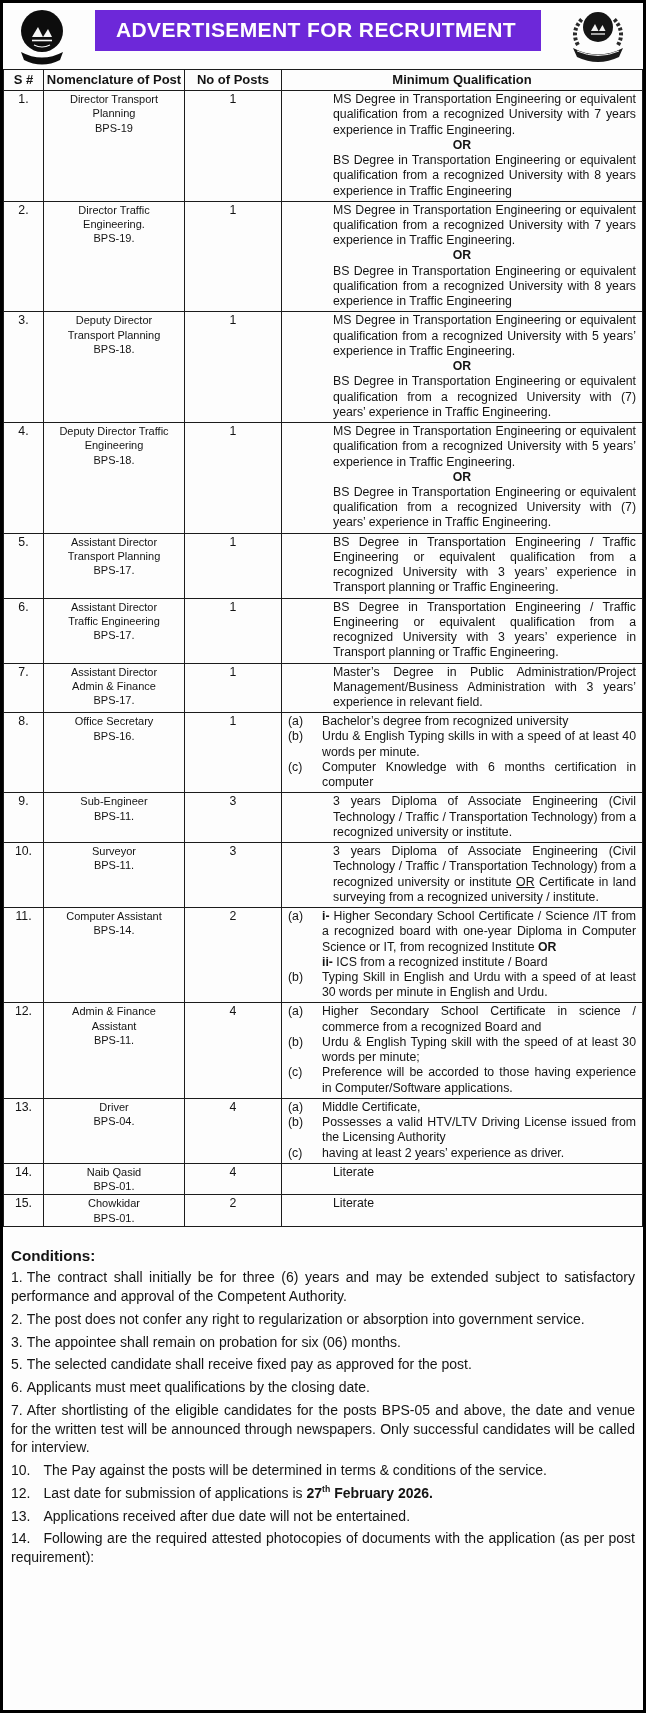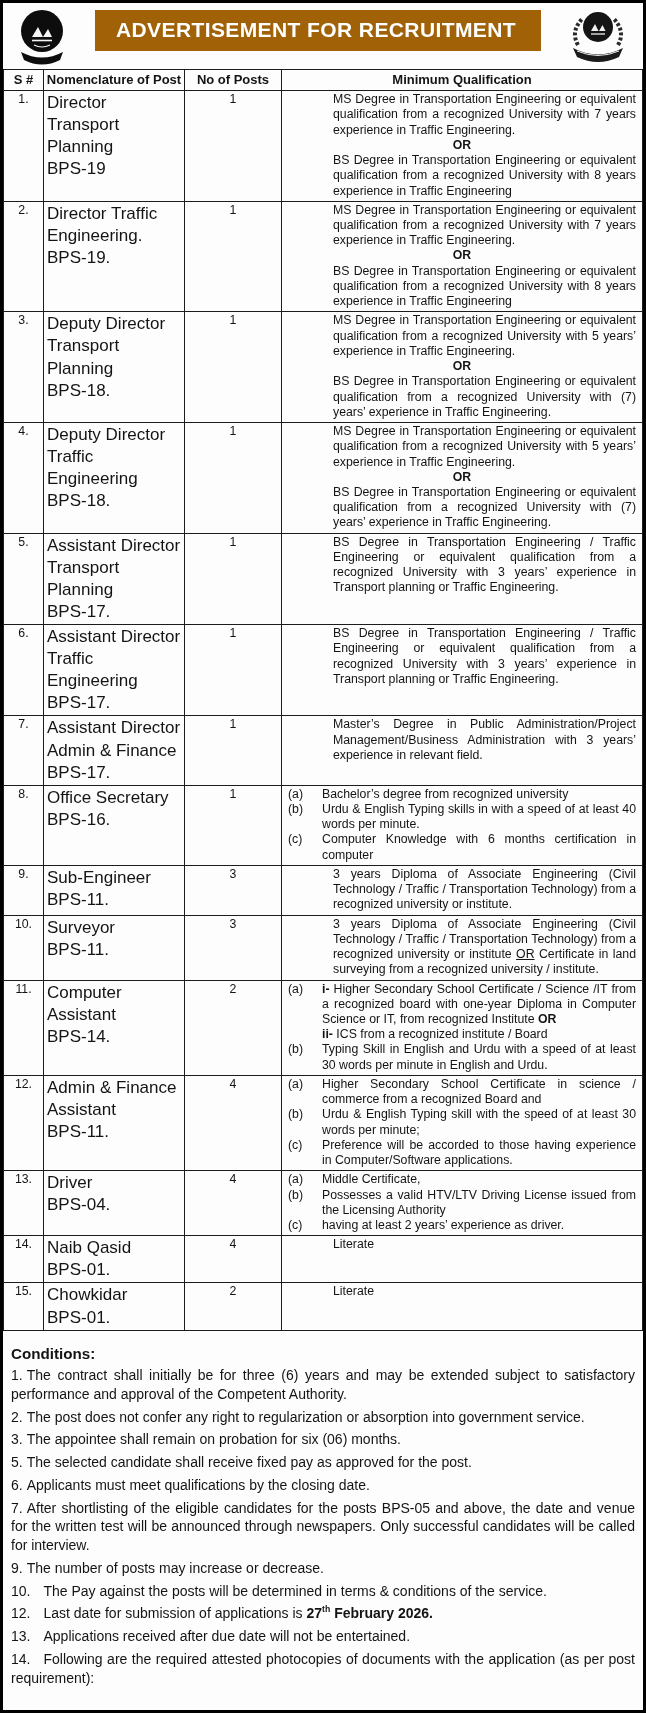--- a/index.html
+++ b/index.html
@@ -6,44 +6,44 @@
   .page{
     width:646px;min-height:1713px;box-sizing:border-box;
     border:3px solid #000;background:#fdfdfd;color:#141414;
     display:flex;flex-direction:column;
     font-family:"Liberation Sans",sans-serif;
   }
   
   .hdr{display:flex;align-items:flex-start;padding:4px 8px 0 8px;}
   .emblem{flex:none;}
   .title-box{
-    flex:1;background:#a16207;color:#fff;text-align:center;
+    flex:1;background:#6d28d9;color:#fff;text-align:center;
     margin:3px 20px 0 22px;padding:8px 6px 9px 2px;
     font-size:21px;font-weight:bold;letter-spacing:.4px;white-space:nowrap;
   }
   .intro{margin:1px 8px 5px 8px;font-size:15.4px;line-height:1.27;text-align:left;}
   
   table{width:100%;border-collapse:collapse;font-size:12.3px;line-height:1.24;}
   th,td{border:1.6px solid #1c1c1c;vertical-align:top;padding:1px 3px;}
   th{font-size:13px;padding:2px 2px;}
   td.sno{text-align:center;}
-  td.post{line-height:1.3;font-size:17px;}
+  td.post{text-align:center;line-height:1.3;font-size:11px;}
   td.posts{text-align:center;}
   td.qual{padding:1px 6px 2px 6px;}
   .qual-p{text-align:justify;margin-left:45px;}
   .qual-or{text-align:center;font-weight:bold;}
   .qual-li{display:flex;}
   .qual-li .lbl{flex:none;min-width:34px;}
   .qual-li .txt{flex:1;text-align:justify;}
   .b{font-weight:bold;}
   .u{text-decoration:underline;}
   sup{font-size:.62em;vertical-align:super;line-height:0;}
   
   .conditions{padding:3px 8px 0 8px;font-size:14px;line-height:1.34;}
-  .cond-head{font-size:15.2px;font-weight:bold;margin:10px 0 2px 0;}
+  .cond-head{font-size:15.2px;font-weight:bold;margin:16px 0 2px 0;}
   .cond-item{text-align:justify;margin:0 0 4px 0;}
   .cond-num{margin-right:4px;}
   .cond-num.wide{margin-right:13px;}
   
   .spacer{flex:1;}
 </style>
 </head>
 <body>
 
 <div class="page">
@@ -323,21 +323,20 @@
 
   <section class="conditions">
     <div class="cond-head">Conditions:</div>
     <div>
         <div class="cond-item"><span class="cond-num">1.</span><span>The contract shall initially be for three (6) years and may be extended subject to satisfactory performance and approval of the Competent Authority.</span></div>
         <div class="cond-item"><span class="cond-num">2.</span><span>The post does not confer any right to regularization or absorption into government service.</span></div>
         <div class="cond-item"><span class="cond-num">3.</span><span>The appointee shall remain on probation for six (06) months.</span></div>
         <div class="cond-item"><span class="cond-num">5.</span><span>The selected candidate shall receive fixed pay as approved for the post.</span></div>
         <div class="cond-item"><span class="cond-num">6.</span><span>Applicants must meet qualifications by the closing date.</span></div>
         <div class="cond-item"><span class="cond-num">7.</span><span>After shortlisting of the eligible candidates for the posts BPS-05 and above, the date and venue for the written test will be announced through newspapers. Only successful candidates will be called for interview.</span></div>
-        <div class="cond-item"><span class="cond-num">9.</span><span>The number of posts may increase or decrease.</span></div>
         <div class="cond-item"><span class="cond-num wide">10.</span><span>The Pay against the posts will be determined in terms &amp; conditions of the service.</span></div>
         <div class="cond-item"><span class="cond-num wide">12.</span><span>Last date for submission of applications is </span><span class="b">27</span><sup class="b">th</sup><span class="b"> February 2026.</span></div>
         <div class="cond-item"><span class="cond-num wide">13.</span><span>Applications received after due date will not be entertained.</span></div>
         <div class="cond-item"><span class="cond-num wide">14.</span><span>Following are the required attested photocopies of documents with the application (as per post requirement):</span></div>
       </div>
   </section>
 
   <div class="spacer"></div>
 
 </div>

